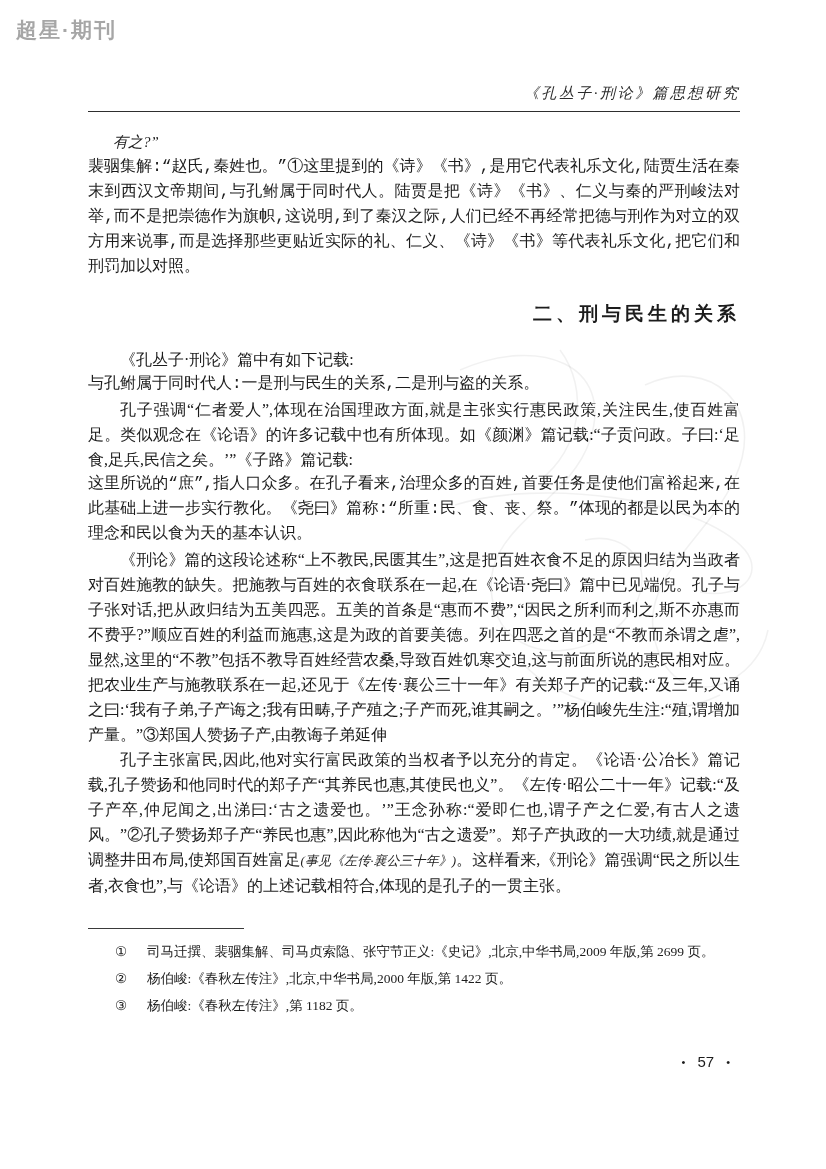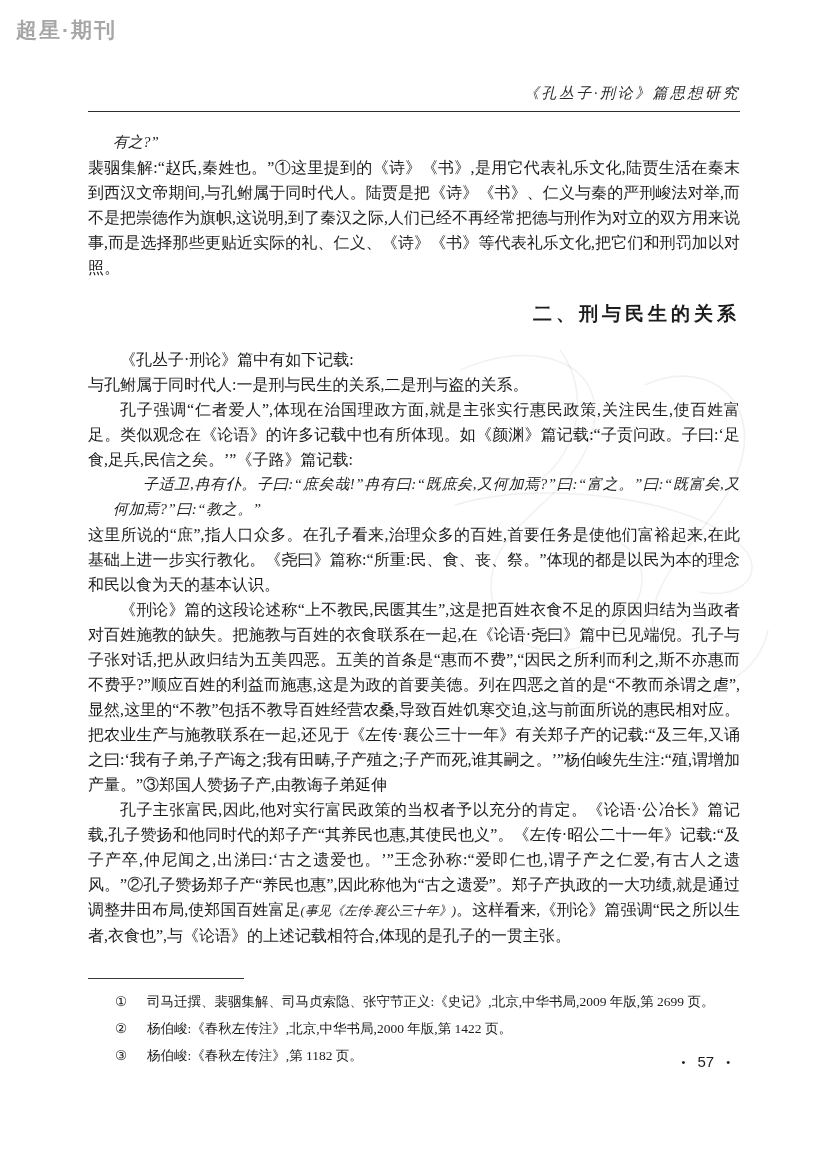--- a/index.html
+++ b/index.html
@@ -29,21 +29,21 @@
   .watermark {
     position:absolute; left:400px; top:330px;
     width:400px; height:410px; pointer-events:none;
   }
   .content {
     position:absolute; left:88px; top:130px; width:652px;
     font-size:16px; line-height:25px; text-align:justify;
   }
   .content p { margin:0; }
   .p-indent   { text-indent:2em; }
-  .p-flush    { text-indent:0; }
+  .p-flush    { text-indent:0;font-family:Liberation Mono, monospace; }
   .quote-tail { padding-left:25px; font-style:italic; font-size:15px; }
   .section-heading {
     text-align:right; text-indent:0;
     font-size:19px; font-weight:700; letter-spacing:4px;
     margin:21px 0 21px !important;
   }
   .blockquote {
     padding-left:25px; text-indent:2em;
     font-style:italic; font-size:15px; letter-spacing:0.5px;
   }
@@ -85,21 +85,20 @@
     </g>
   </svg>
 
   <div class="content">
     <p class="quote-tail">有之?”</p>
     <p class="p-flush">裴骃集解:“赵氏,秦姓也。”①这里提到的《诗》《书》,是用它代表礼乐文化,陆贾生活在秦末到西汉文帝期间,与孔鲋属于同时代人。陆贾是把《诗》《书》、仁义与秦的严刑峻法对举,而不是把崇德作为旗帜,这说明,到了秦汉之际,人们已经不再经常把德与刑作为对立的双方用来说事,而是选择那些更贴近实际的礼、仁义、《诗》《书》等代表礼乐文化,把它们和刑罚加以对照。</p>
     <p class="section-heading">二、刑与民生的关系</p>
     <p class="p-indent">《孔丛子·刑论》篇中有如下记载:</p>
     <p class="p-flush">与孔鲋属于同时代人:一是刑与民生的关系,二是刑与盗的关系。</p>
     <p class="p-indent">孔子强调“仁者爱人”,体现在治国理政方面,就是主张实行惠民政策,关注民生,使百姓富足。类似观念在《论语》的许多记载中也有所体现。如《颜渊》篇记载:“子贡问政。子曰:‘足食,足兵,民信之矣。’”《子路》篇记载:</p>
-    <p class="blockquote">子适卫,冉有仆。子曰:“庶矣哉!”冉有曰:“既庶矣,又何加焉?”曰:“富之。”曰:“既富矣,又何加焉?”曰:“教之。”</p>
     <p class="p-flush">这里所说的“庶”,指人口众多。在孔子看来,治理众多的百姓,首要任务是使他们富裕起来,在此基础上进一步实行教化。《尧曰》篇称:“所重:民、食、丧、祭。”体现的都是以民为本的理念和民以食为天的基本认识。</p>
     <p class="p-indent">《刑论》篇的这段论述称“上不教民,民匮其生”,这是把百姓衣食不足的原因归结为当政者对百姓施教的缺失。把施教与百姓的衣食联系在一起,在《论语·尧曰》篇中已见端倪。孔子与子张对话,把从政归结为五美四恶。五美的首条是“惠而不费”,“因民之所利而利之,斯不亦惠而不费乎?”顺应百姓的利益而施惠,这是为政的首要美德。列在四恶之首的是“不教而杀谓之虐”,显然,这里的“不教”包括不教导百姓经营农桑,导致百姓饥寒交迫,这与前面所说的惠民相对应。把农业生产与施教联系在一起,还见于《左传·襄公三十一年》有关郑子产的记载:“及三年,又诵之曰:‘我有子弟,子产诲之;我有田畴,子产殖之;子产而死,谁其嗣之。’”杨伯峻先生注:“殖,谓增加产量。”③郑国人赞扬子产,由教诲子弟延伸</p>
     <p class="p-indent"><span>孔子主张富民,因此,他对实行富民政策的当权者予以充分的肯定。《论语·公冶长》篇记载,孔子赞扬和他同时代的郑子产“其养民也惠,其使民也义”。《左传·昭公二十一年》记载:“及子产卒,仲尼闻之,出涕曰:‘古之遗爱也。’”王念孙称:“爱即仁也,谓子产之仁爱,有古人之遗风。”②孔子赞扬郑子产“养民也惠”,因此称他为“古之遗爱”。郑子产执政的一大功绩,就是通过调整井田布局,使郑国百姓富足</span><span class="small-kai">(事见《左传·襄公三十年》)</span><span>。这样看来,《刑论》篇强调“民之所以生者,衣食也”,与《论语》的上述记载相符合,体现的是孔子的一贯主张。</span></p>
 
     <hr class="footnote-rule">
 
     <div class="footnotes">
       <div class="footnote">
         <span class="fn-marker">①</span>
         <span class="fn-text">司马迁撰、裴骃集解、司马贞索隐、张守节正义:《史记》,北京,中华书局,2009 年版,第 2699 页。</span>

